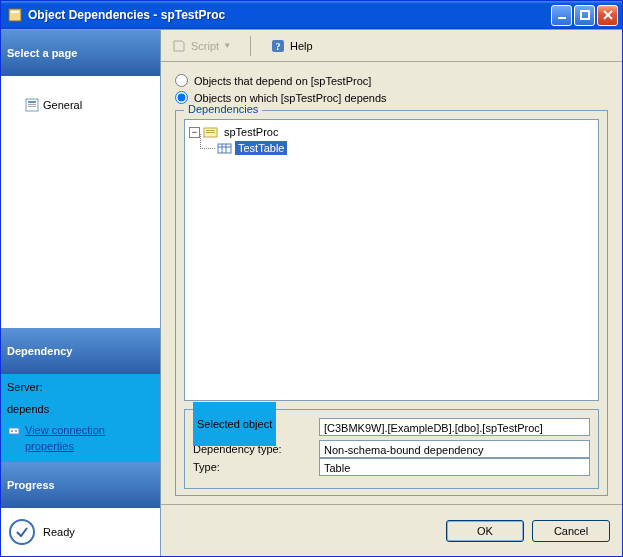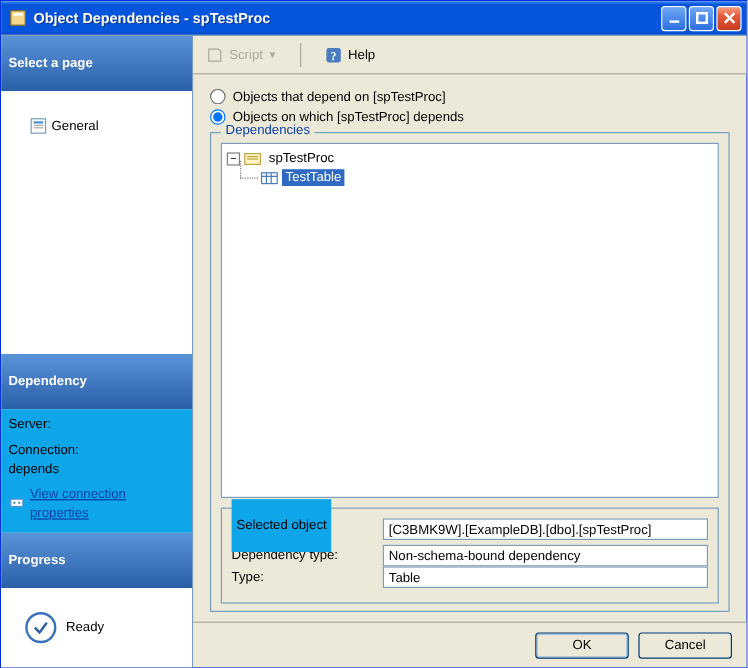--- a/index.html
+++ b/index.html
@@ -62,23 +62,23 @@
     font-weight: bold;
     padding: 17px 6px;
     font-size: 11px;
   }
   .leftlist { flex:0 0 auto; padding: 20px; background:#fff; }
   .leftitem { display:flex; align-items:center; gap:4px; padding:2px 4px; }
   .leftitem .licon { width:14px;height:14px; }
   .leftspace { flex:1; background:#fff; }
   .connbox { padding: 6px 6px 8px 6px; background:#0ea5e9; line-height:1.4; }
   .connbox .lbl { color:#000; }
-  .connlink { display:flex; align-items:center; gap:4px; margin-top:6px; }
+  .connlink { display:flex; gap:4px; margin-top:6px; }
   .connlink a { color:#0b3ea7; text-decoration: underline; cursor:pointer; }
-  .progressbox { padding: 20px; background:#fff; display:flex; align-items:center; gap:8px; min-height:48px;}
+  .progressbox { padding: 8px; background:#fff; display:flex; align-items:center; gap:8px; min-height:48px;}
   .progressbox .check {
     width:26px;height:26px;border-radius:50%;
     border:2px solid #3b71b9; display:flex;align-items:center;justify-content:center;
     color:#2a5fa8; font-weight:bold;
   }
   .rightpane { flex:1; display:flex; flex-direction:column; min-width:0; }
   .toolbar {
     height: 32px;
     background:#ece9d8;
     border-bottom: 1px solid #aca899;
@@ -130,21 +130,21 @@
   .treenode .label.selected { background:#316ac5; color:#fff; }
   .selobj { margin-top:8px; border:1px solid #7b9ebd; padding:8px; position:relative;}
   .selobj .legend2 { position:absolute; top:-8px; left:8px; background:#0ea5e9; padding:16px 4px; }
   .field { display:flex; align-items:center; margin-bottom:4px; gap:6px;}
   .field .flabel { width:120px; }
   .field .fval {
     flex:1; border:1px solid #7f9db9; background:#fff; padding:2px 4px;
     height:18px; line-height:14px; overflow:hidden; white-space:nowrap;
   }
   .footer {
-    height: 38px;
+    height: 52px;
     border-top: 1px solid #aca899;
     background:#ece9d8;
     display:flex; align-items:center; justify-content:flex-end;
     gap:8px; padding: 0 12px;
   }
   .footer button, .tree button { font-family: inherit; }
   .btn {
     width: 78px; height: 22px;
     background:#ece9d8;
     border:1px solid #003c74;
@@ -201,21 +201,20 @@
           </span>
           <span>General</span>
         </div>
       </div>
       <div class="leftspace"></div>
 
       <div class="section-header">Dependency</div>
       <div class="connbox">
         <div class="lbl">Server:</div>
         <div style="height:6px"></div>
-        <div class="lbl">Connection:</div>
         <div>depends</div>
         <div class="connlink">
           <span>
             <svg width="14" height="14">
                 <rect x="2" y="5" width="10" height="6" fill="#fff" stroke="#5a93d8"></rect>
                 <circle cx="5" cy="8" r="1" fill="#5a93d8"></circle>
                 <circle cx="9" cy="8" r="1" fill="#5a93d8"></circle>
               </svg>
           </span>
           <a>View connection properties</a>

